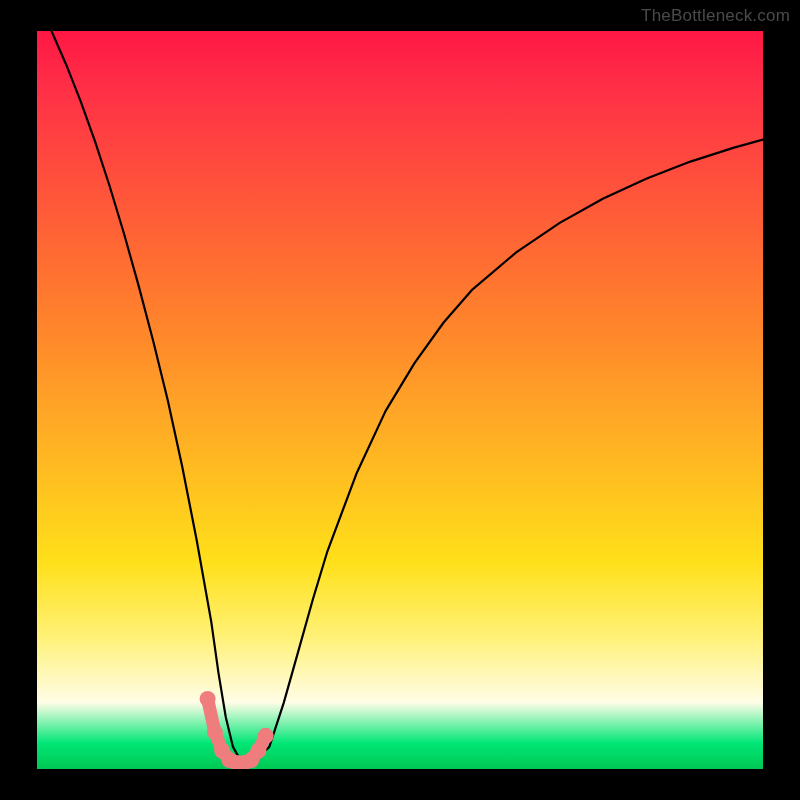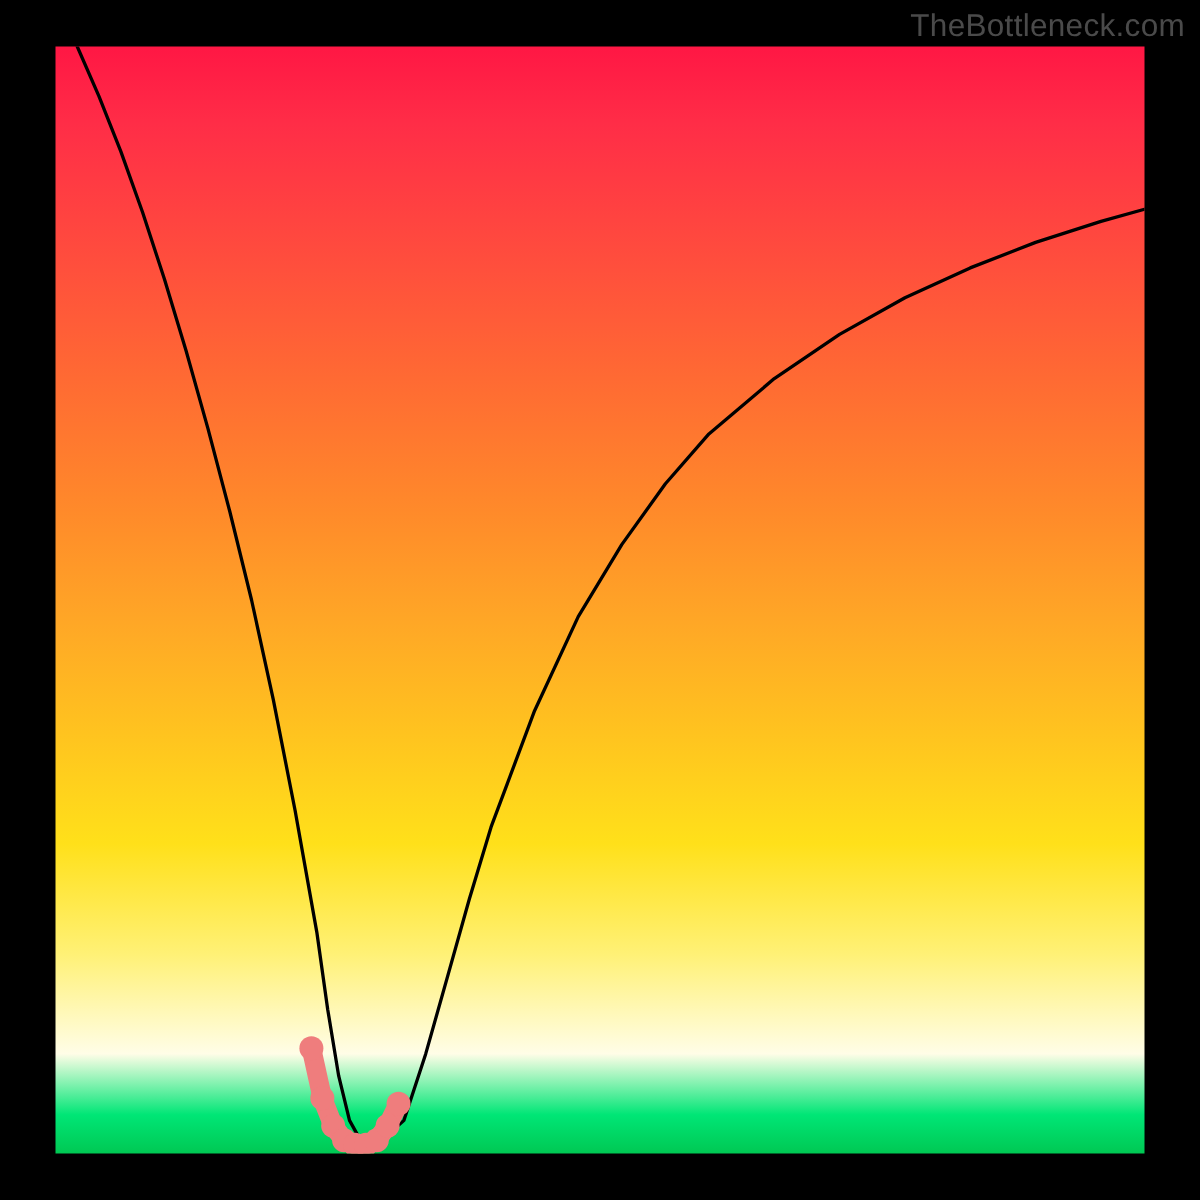--- a/index.html
+++ b/index.html
@@ -38,21 +38,21 @@
       #fffde7 91%,
       #00e676 96.5%,
       #00c853 100%
     );
   }
   .watermark {
     position: absolute;
     top: 6px;
     right: 10px;
     color: #4a4a4a;
-    font-size: 21px;
+    font-size: 17px;
     font-weight: 500;
     letter-spacing: 0.2px;
   }
   svg.curve {
     position: absolute;
     left: 0;
     top: 0;
     width: 726px;
     height: 738px;
   }

